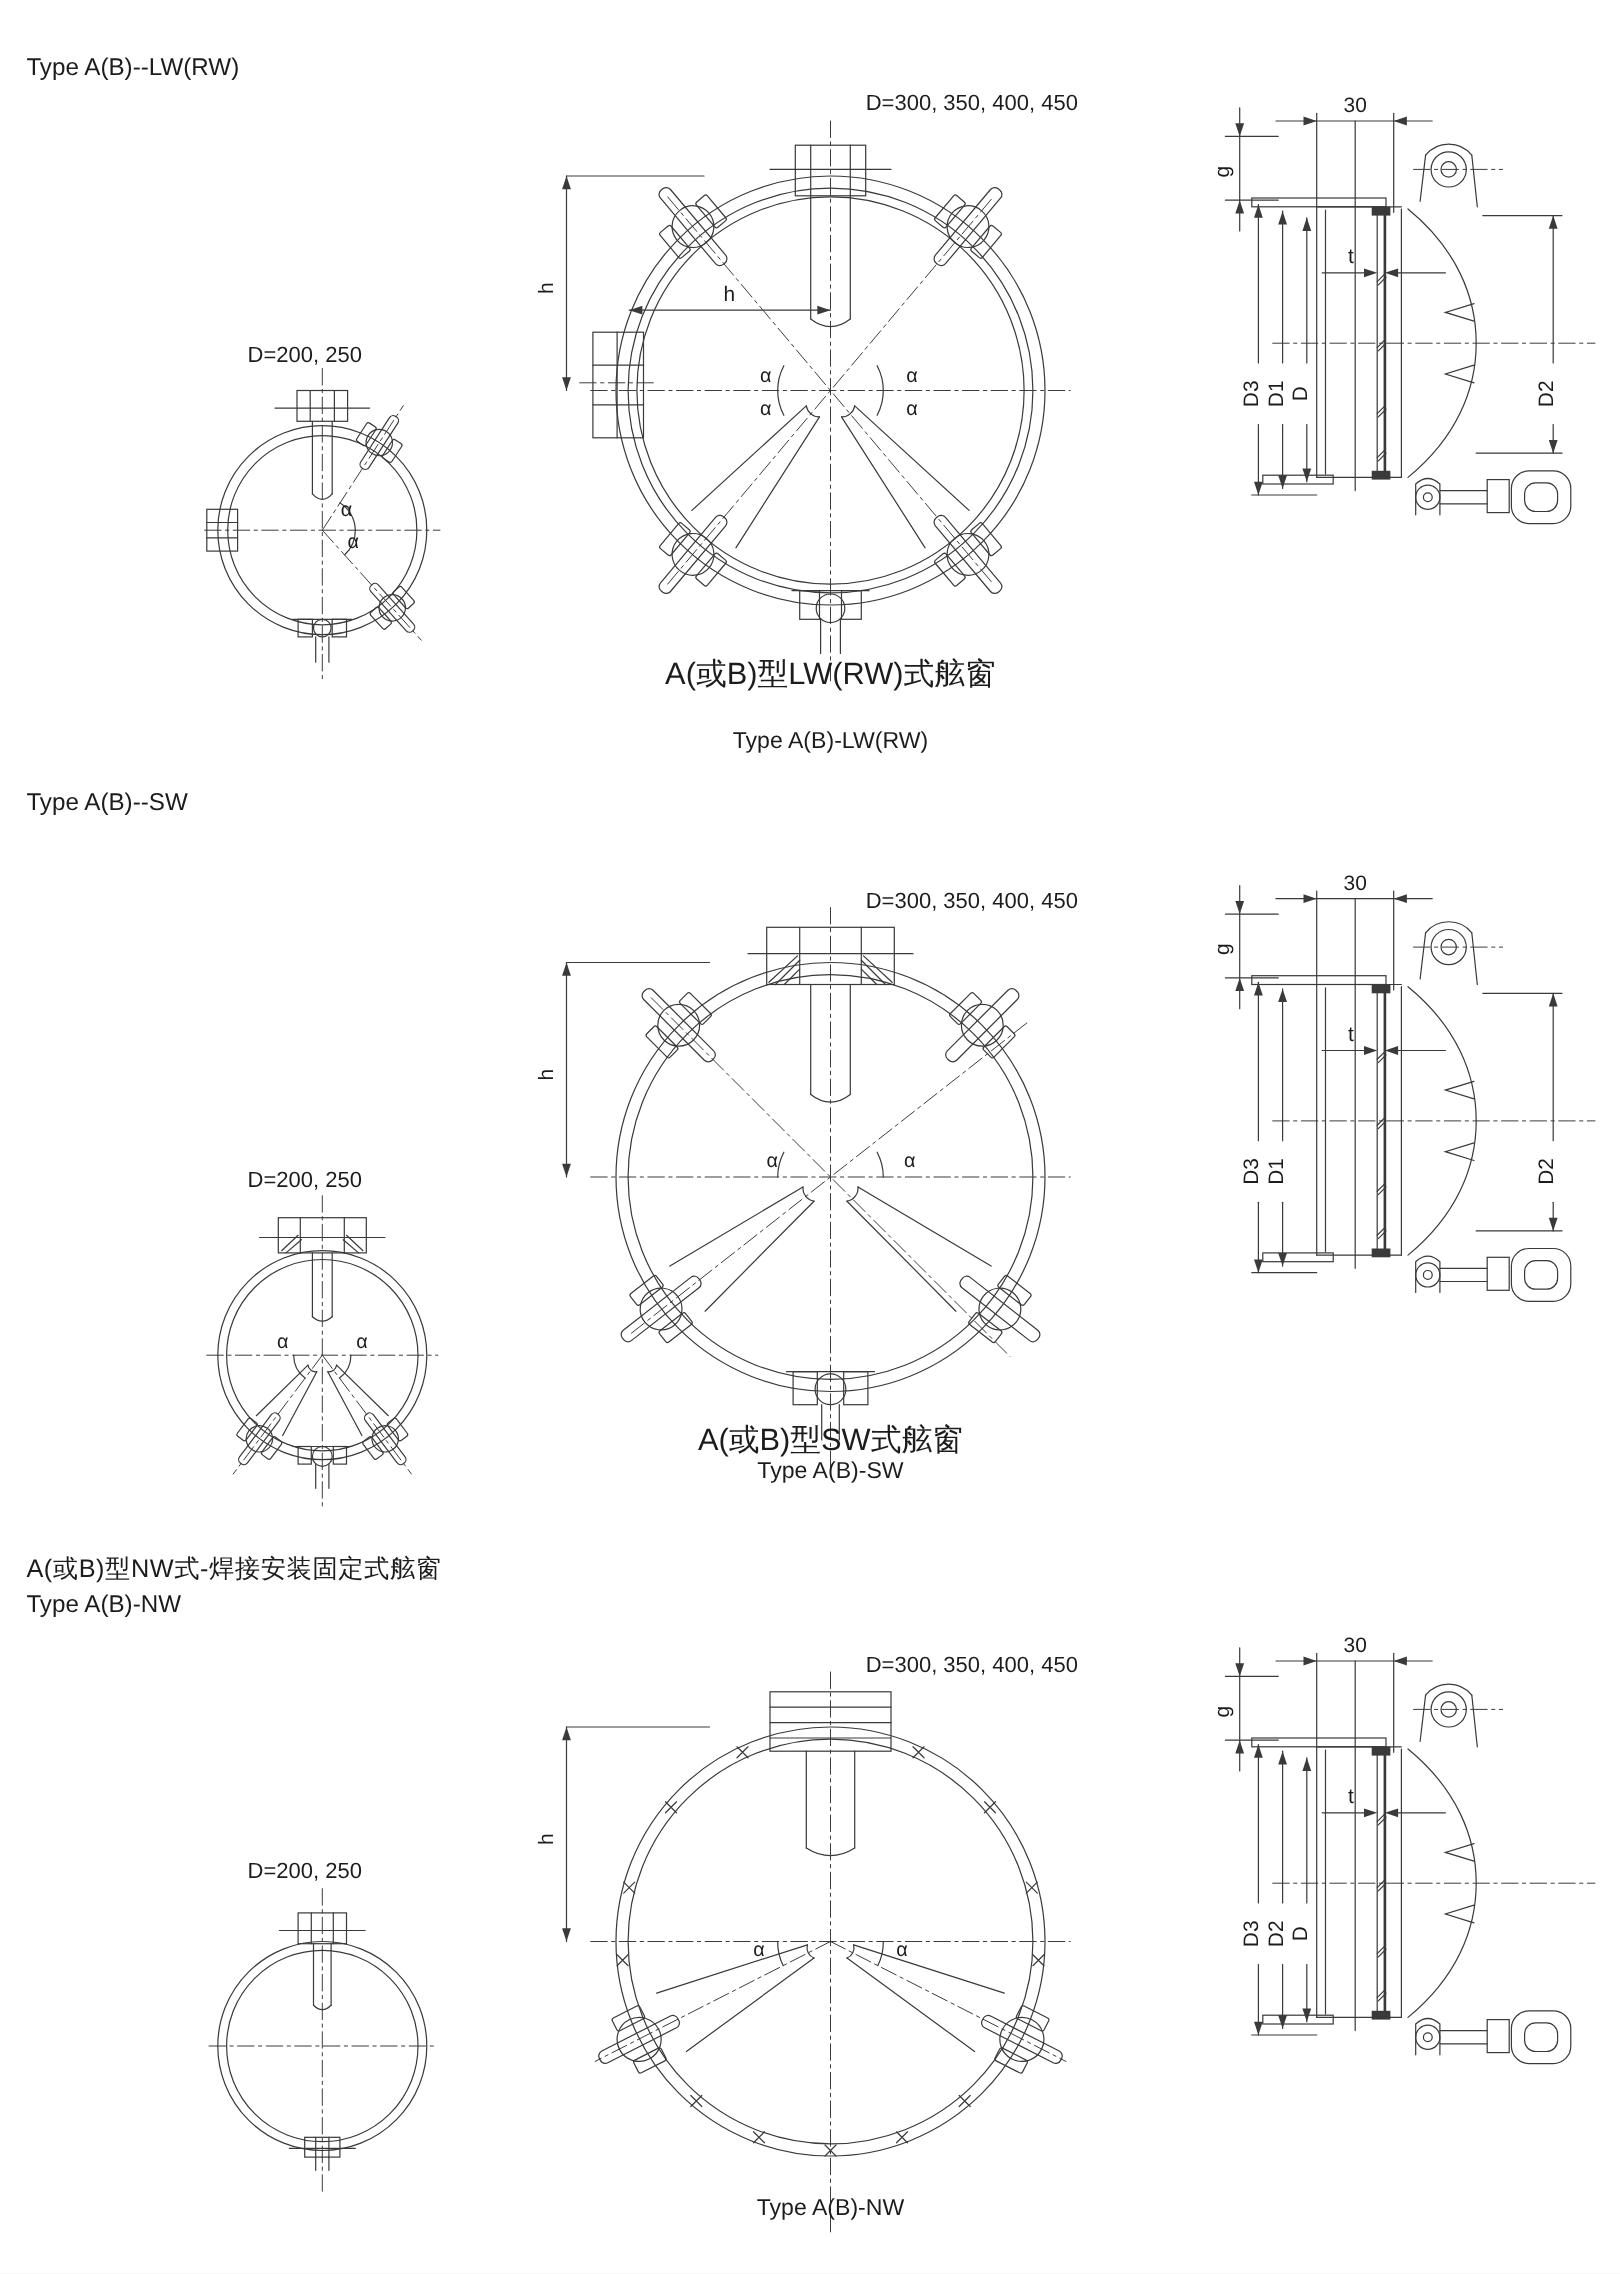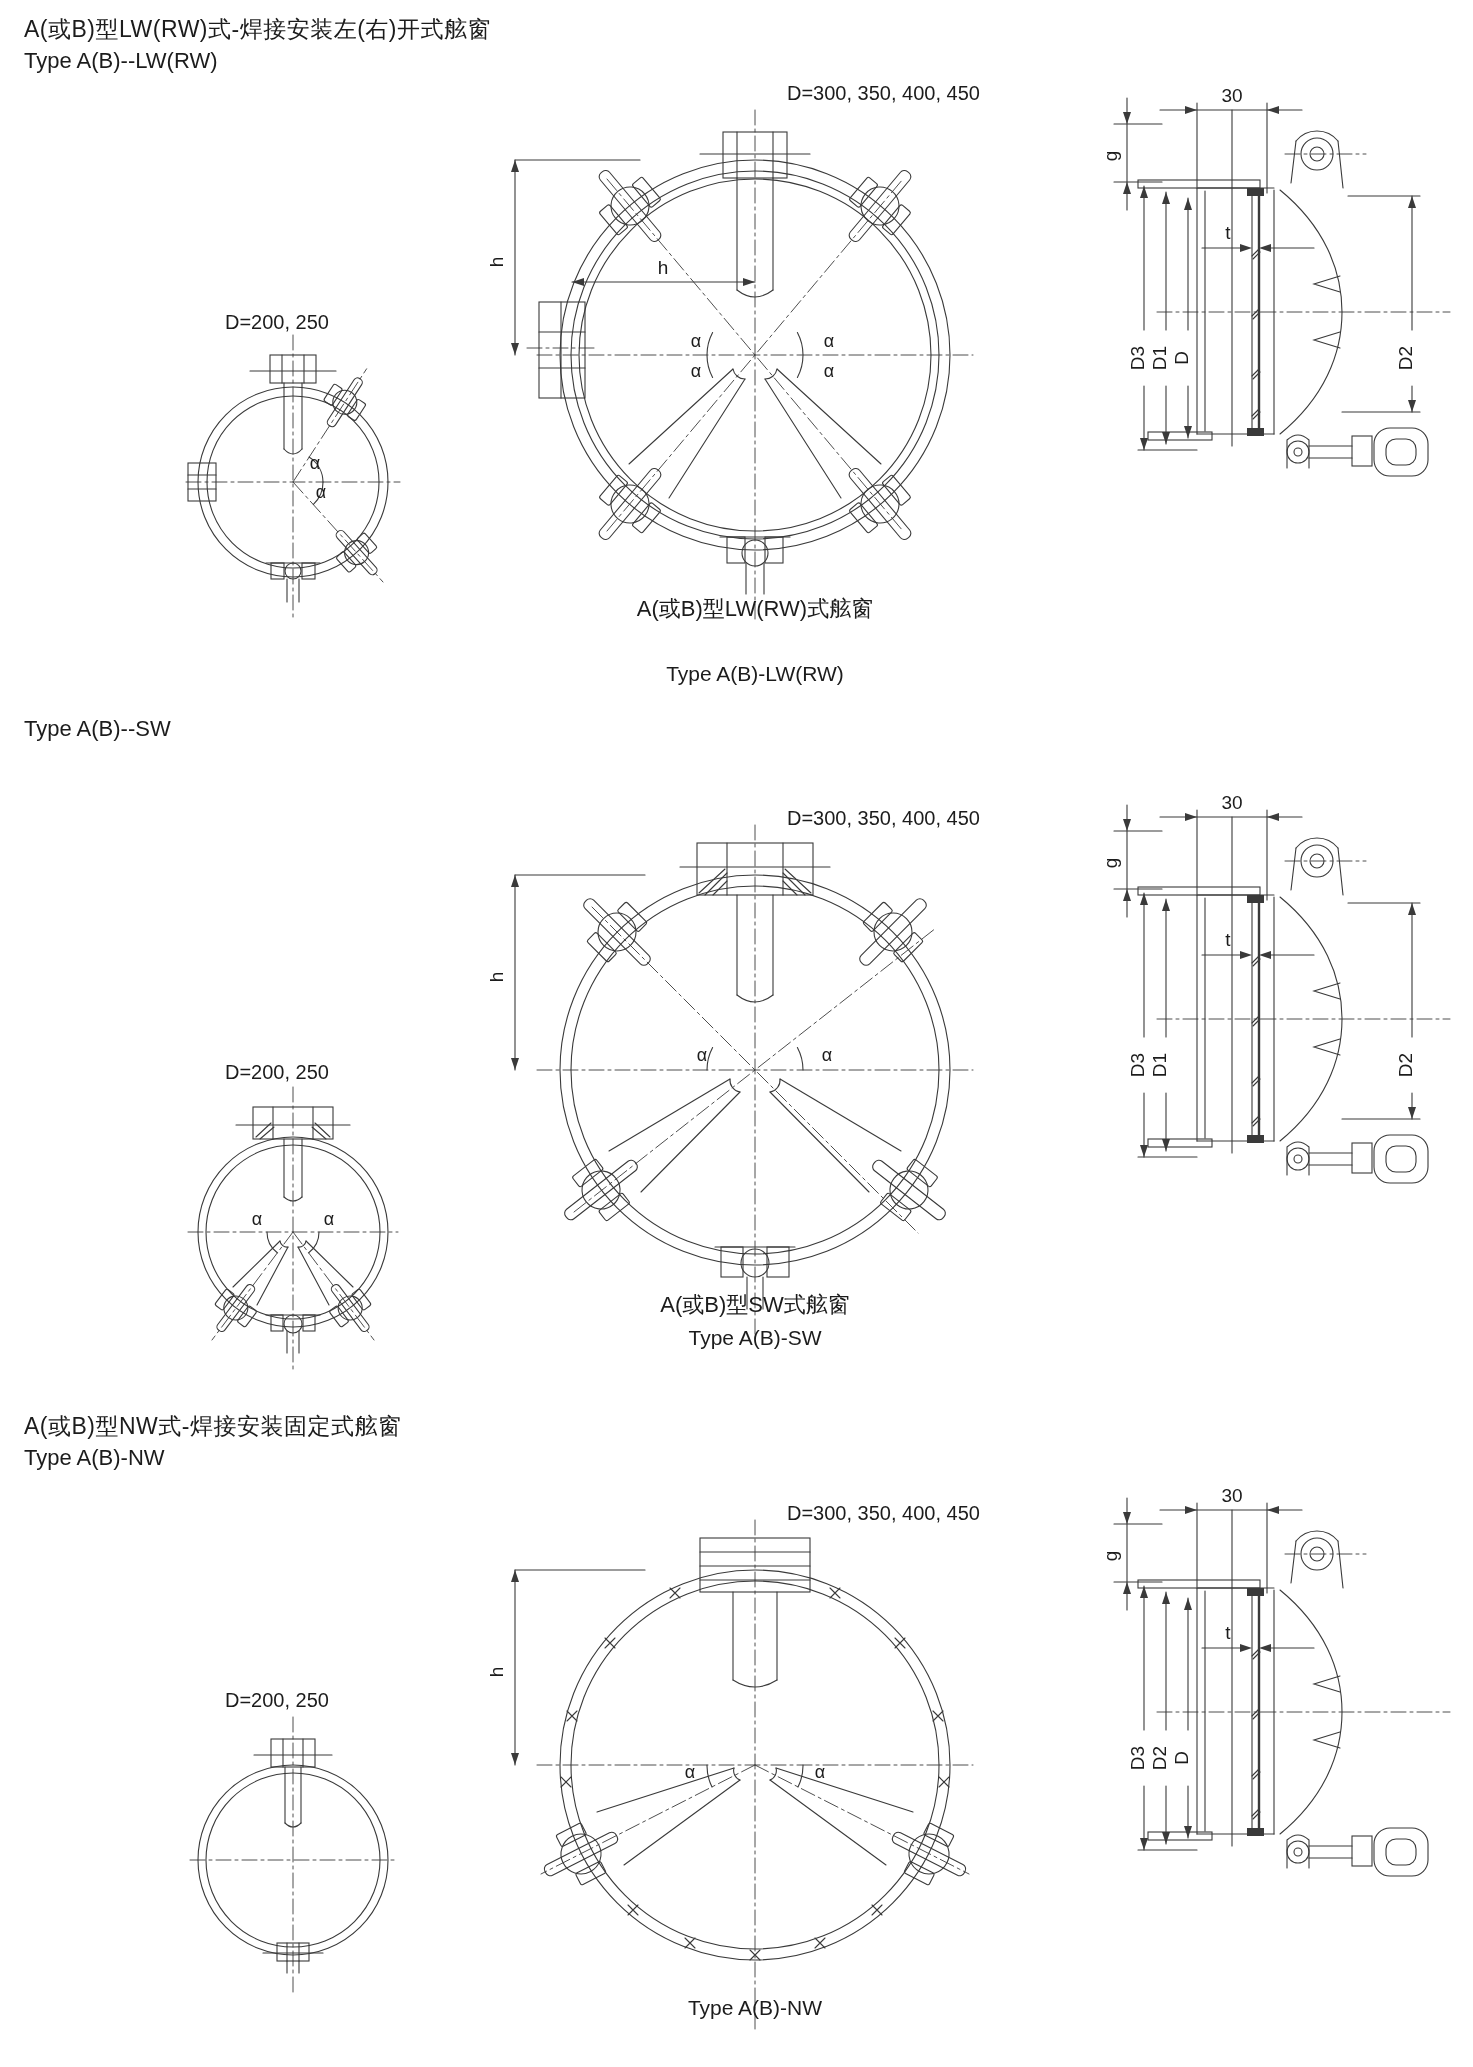--- a/index.html
+++ b/index.html
@@ -1,38 +1,37 @@
 <!DOCTYPE html>
 <html><head>
 <meta charset="utf-8">
 <style>
   html,body{margin:0;padding:0;background:#f2f2f2;}
   .page{position:relative;width:1473px;height:2067px;background:#ffffff;overflow:hidden;
         font-family:"Liberation Sans",sans-serif;color:#1c1c1c;}
   .tzh{position:absolute;left:24px;font-size:23px;letter-spacing:0.5px;white-space:nowrap;}
   .ten{position:absolute;left:24px;font-size:22px;white-space:nowrap;}
   .cap{position:absolute;left:505px;width:500px;text-align:center;white-space:nowrap;}
-  .cap.zh{font-size:22px;}
+  .cap.zh{font-size:28px;}
   .cap.en{font-size:21px;}
   svg{position:absolute;overflow:visible;}
   .s{stroke:#3a3a3a;fill:none;stroke-width:1.1;stroke-linecap:round;}
   .dd{stroke:#3a3a3a;fill:none;stroke-width:0.9;stroke-dasharray:15 4 3 4;}
   .f{fill:#3a3a3a;stroke:none;}
   svg text{fill:#1c1c1c;stroke:none;font-family:"Liberation Sans",sans-serif;}
   .t20{font-size:20px;}
   .t19{font-size:19px;}
   .t18{font-size:18px;}
   .mid{text-anchor:middle;}
 </style>
 </head>
 <body>
 
 <div class="page">
 
-  <div class="tzh" style="top:14px">A(或B)型LW(RW)式-焊接安装左(右)开式舷窗</div>
   <div class="ten" style="top:48px">Type A(B)--LW(RW)</div>
 
   <svg style="left:138px;top:297px" width="310" height="330" viewBox="0 0 310 330">
     <text x="87" y="32" class="t20">D=200, 250</text>
     <g class="s">
       <circle cx="155" cy="185" r="95"></circle>
         <circle cx="155" cy="185" r="86"></circle>
       <line class="dd" x1="155" y1="38" x2="155" y2="322"></line>
       <line class="dd" x1="48" y1="185" x2="262" y2="185"></line>
       <g>

